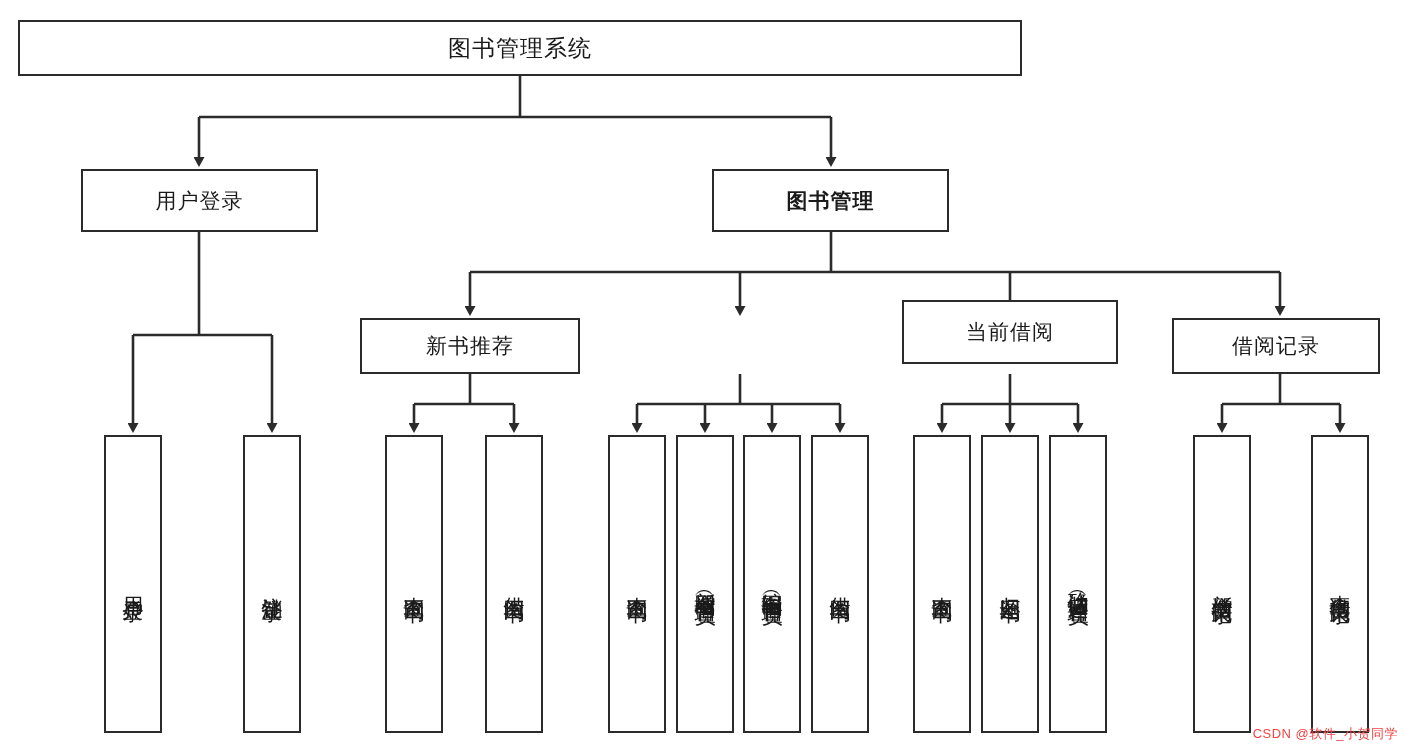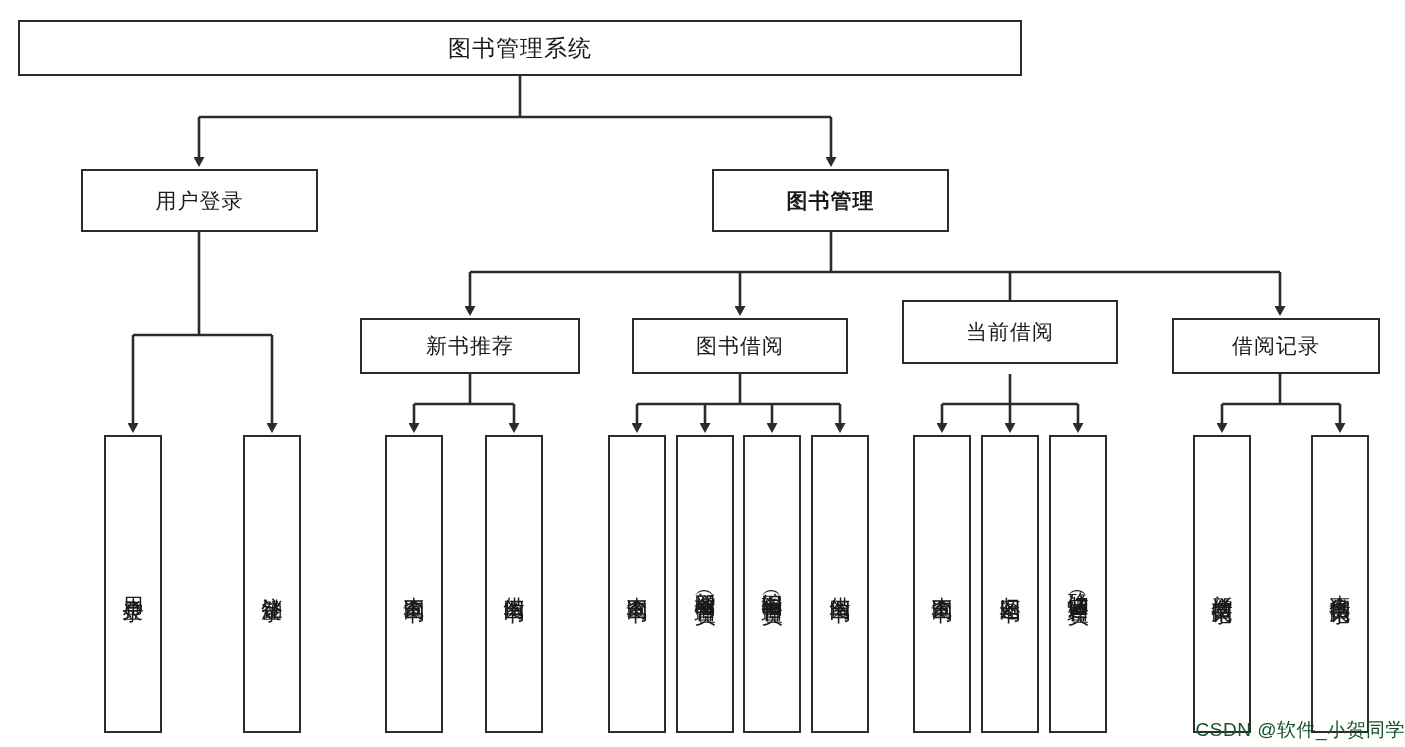--- a/index.html
+++ b/index.html
@@ -65,24 +65,24 @@
   }
   .leaf-inner {
     width: 100%;
     height: 100%;
     display: flex;
     align-items: center;
     justify-content: center;
   }
   #watermark {
     position: absolute;
-    right: 0;
+    right: 7px;
     bottom: 4px;
-    font-size: 19px;
-    color: #14532d;
+    font-size: 13px;
+    color: #ef4444;
     letter-spacing: 0.5px;
     white-space: nowrap;
   }
 </style>
 </head>
 <body>
 
 <div id="canvas">
 
   <svg id="edges" viewBox="0 0 1405 747">
@@ -147,23 +147,20 @@
   </div>
 
   <div class="node level2" style="left:712px; top:169px; width:237px; height:63px;font-weight:bold;">
     <span>图书管理</span>
   </div>
 
   <div class="node level3" style="left:360px; top:318px; width:220px; height:56px;">
     <span>新书推荐</span>
   </div>
 
-  <div class="node level3" style="left:632px; top:318px; width:216px; height:56px;">
-    <span>图书借阅</span>
-  </div>
 
   <div class="node level3" style="left:902px; top:300px; width:216px; height:64px;">
     <span>当前借阅</span>
   </div>
 
   <div class="node level3" style="left:1172px; top:318px; width:208px; height:56px;">
     <span>借阅记录</span>
   </div>
 
   <div class="node leaf" style="left:104px; top:435px; width:58px; height:298px;">

